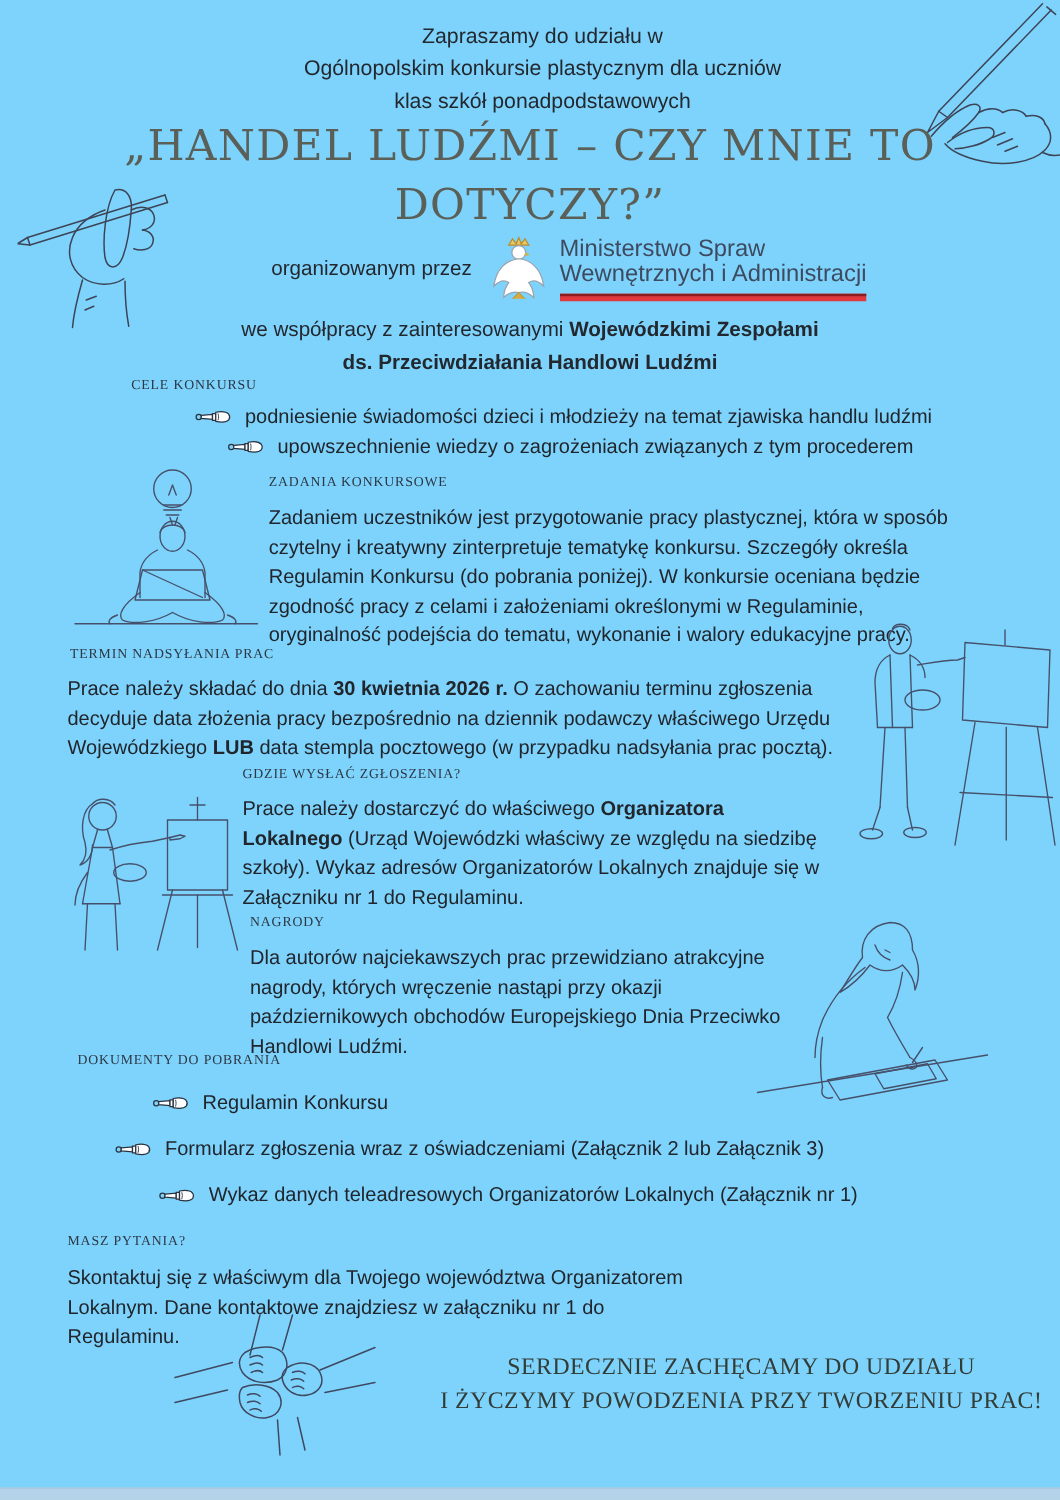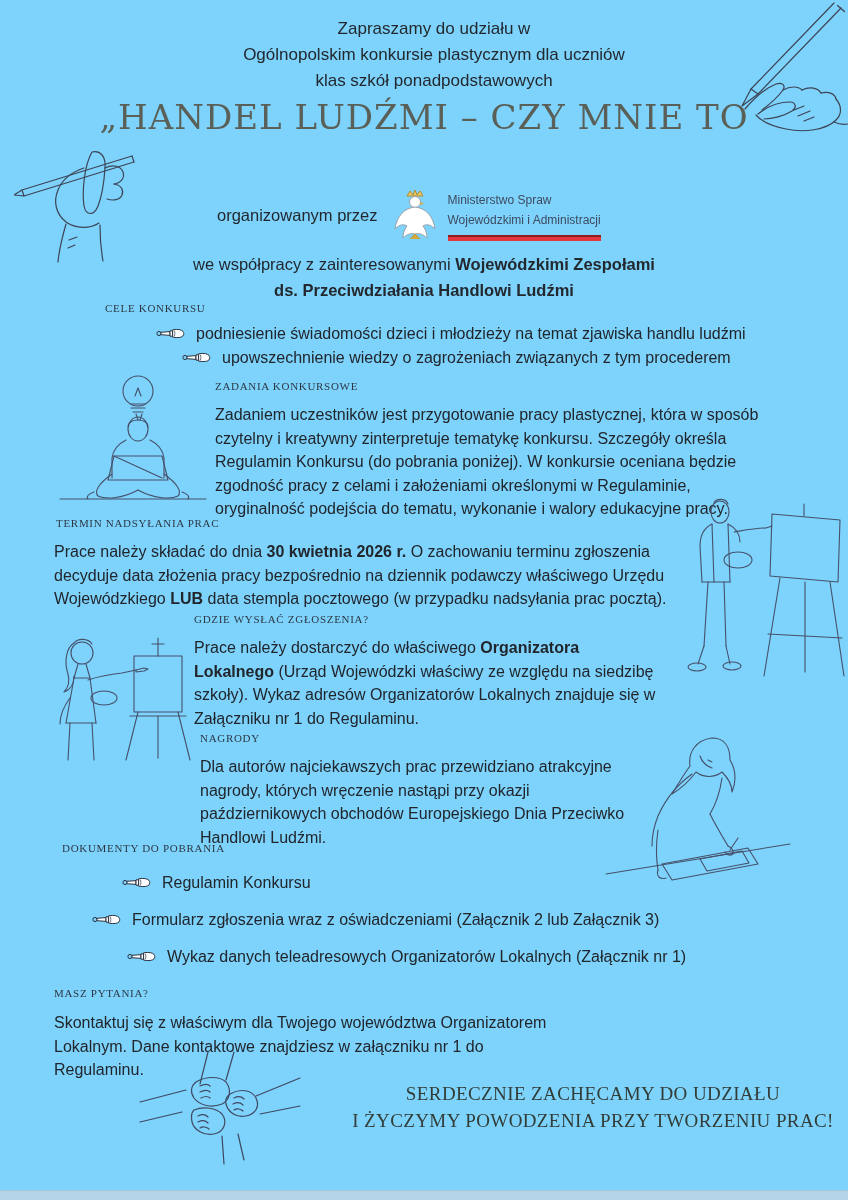--- a/index.html
+++ b/index.html
@@ -16,21 +16,21 @@
   .intro{font-size:17px;line-height:26px;color:#23282f;}
   .title{
     font-family:"DejaVu Serif", serif;
     font-size:34px;line-height:47px;letter-spacing:1px;
     color:#5a5f57;
   }
   .org-row{display:flex;align-items:center;gap:14px;}
   .org-label{font-size:16.5px;color:#23282f;}
   .ministry{display:flex;align-items:center;gap:10px;}
   .ministry-text{
-    font-size:12px;line-height:20px;color:#3e4a5f;font-weight:500;
+    font-size:19px;line-height:20px;color:#3e4a5f;font-weight:500;
   }
   .red-line{height:4px;background:#e0383c;border-top:2px solid #8e1d22;margin-top:5px;}
   .coop{font-size:16.5px;line-height:26px;color:#23282f;}
   .coop b{font-weight:700;}
   .sec-h{
     font-family:"Liberation Serif", serif;
     font-size:11px;letter-spacing:0.7px;color:#2d3744;font-weight:400;
   }
   .body-t{font-size:16px;line-height:23.5px;color:#21252c;}
   .body-t b{font-weight:700;}
@@ -90,35 +90,36 @@
   </div>
 
   <div class="abs intro center" style="left:104px;top:16px;width:660px;">
     <div>Zapraszamy do udziału w</div>
     <div>Ogólnopolskim konkursie plastycznym dla uczniów</div>
     <div>klas szkół ponadpodstawowych</div>
   </div>
 
   <div class="abs title center" style="left:44px;top:94px;width:760px;">
     <div>„HANDEL LUDŹMI – CZY MNIE TO</div>
+    <div>DOTYCZY?”</div>
   </div>
 
   <div class="abs org-row" style="left:217px;top:189px;">
     <span class="org-label">organizowanym przez</span>
     <div class="ministry">
       <svg class="sketch" width="46" height="52" viewBox="0 0 46 52">
         <path d="M15 7 L18 2 L21 6 L23 1 L25 6 L28 2 L31 7 Z" fill="#e8c766" stroke="#b98c2a" stroke-width="1"></path>
         <circle cx="23" cy="13" r="5.5" fill="#ffffff" stroke="#9aa3ad" stroke-width="1"></circle>
         <path d="M28 13 l4 1.5 l-4 1.5 z" fill="#d9a93c"></path>
         <path d="M23 18 C 13 19, 5 26, 3 40 C 8 35, 12 35, 15 37 C 12 41, 11 45, 11 49 C 15 45, 19 44, 23 45 C 27 44, 31 45, 35 49 C 35 45, 34 41, 31 37 C 34 35, 38 35, 43 40 C 41 26, 33 19, 23 18 Z" fill="#ffffff" stroke="#9aa3ad" stroke-width="1"></path>
         <path d="M18 50 L23 45 L28 50" fill="#d9a93c" stroke="#b98c2a" stroke-width="0.8"></path>
       </svg>
       <div>
         <div class="ministry-text">Ministerstwo Spraw</div>
-        <div class="ministry-text">Wojewódzkimi i Administracji</div>
+        <div class="ministry-text">Wewnętrznych i Administracji</div>
         <div class="red-line"></div>
       </div>
     </div>
   </div>
 
   <div class="abs coop center" style="left:104px;top:251px;width:640px;">
     <div><span>we współpracy z zainteresowanymi </span><b>Wojewódzkimi Zespołami</b></div>
     <div><b>ds. Przeciwdziałania Handlowi Ludźmi</b></div>
   </div>
 

